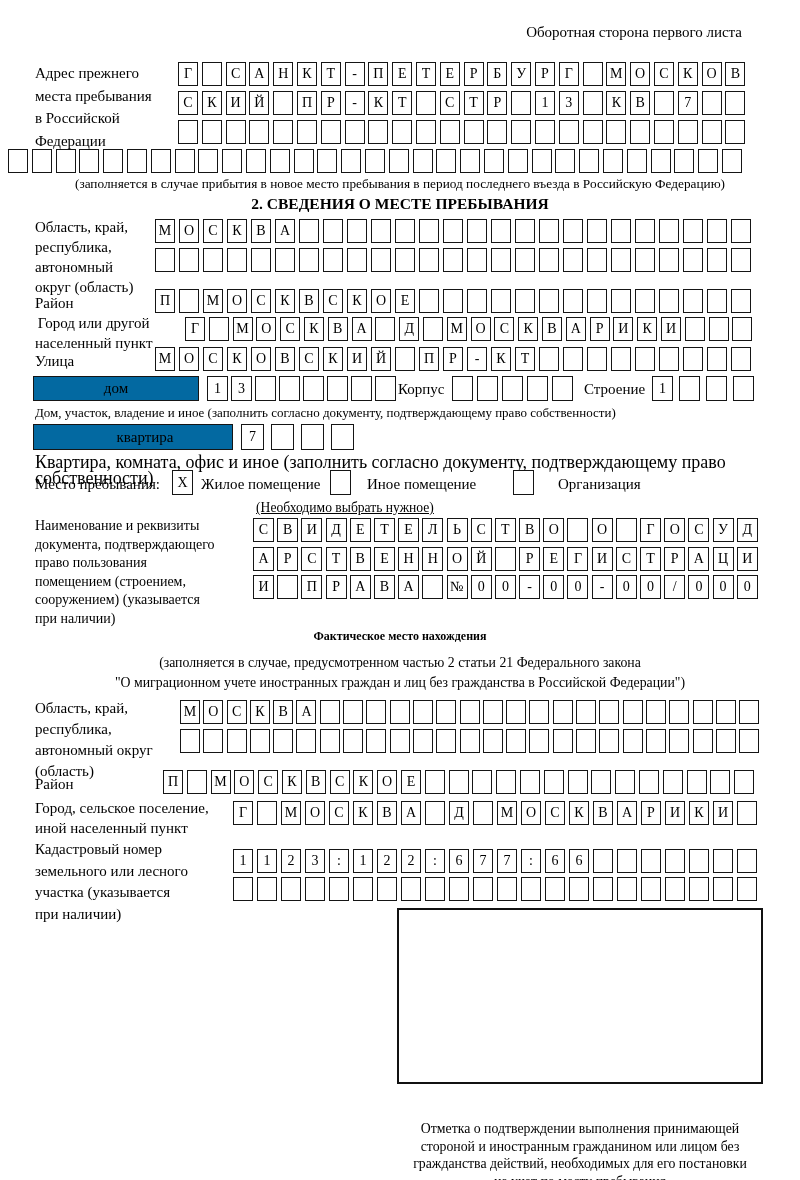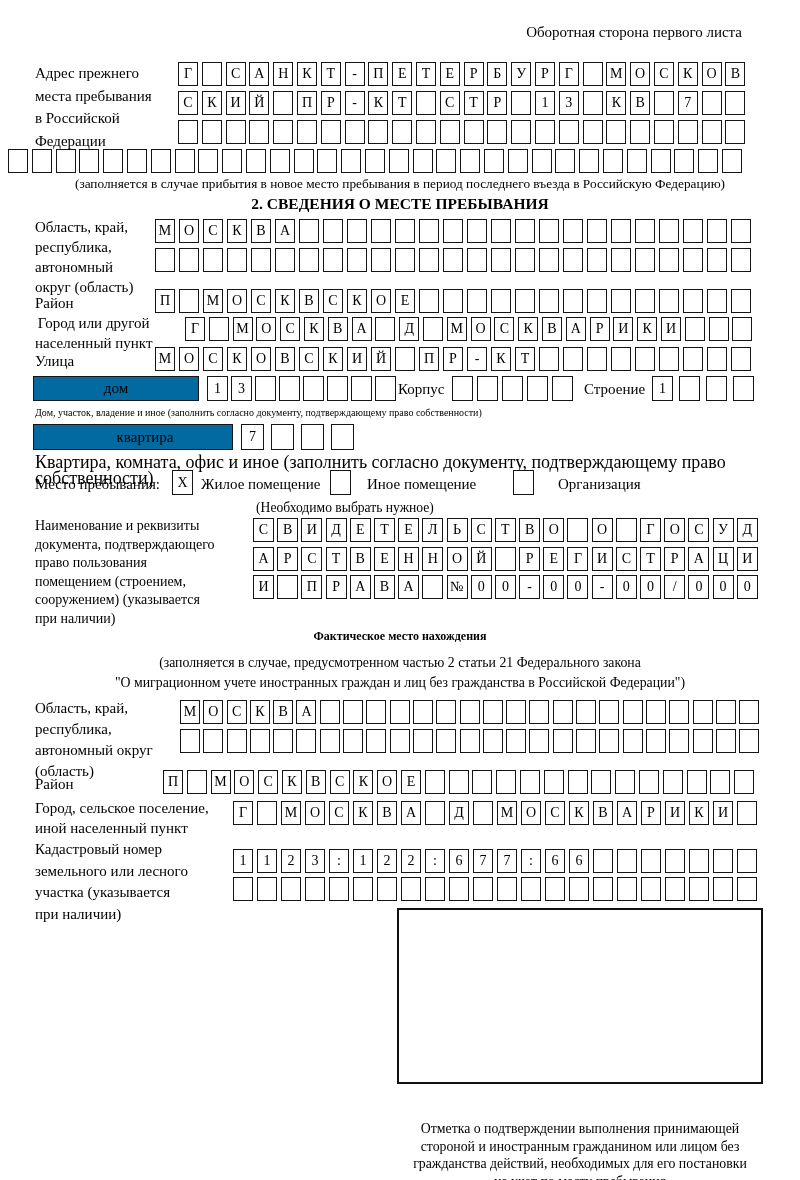--- a/index.html
+++ b/index.html
@@ -311,39 +311,39 @@
       <span class="cell"></span>
       <span class="cell"></span>
     </div>
   <div class="lbl" style="left:584px;top:379px;">Строение</div>
   <div class="row" style="left:652px;top:376px;--cw:21px;--ch:25px;--gap:6px;">
       <span class="cell">1</span>
       <span class="cell"></span>
       <span class="cell"></span>
       <span class="cell"></span>
     </div>
-  <div class="cap" style="left:35px;top:405px;font-size:10px;">Дом, участок, владение и иное (заполнить согласно документу, подтверждающему право собственности)</div>
+  <div class="cap" style="left:35px;top:405px;font-size:13px;">Дом, участок, владение и иное (заполнить согласно документу, подтверждающему право собственности)</div>
 
   <div class="bigbox" style="left:33px;top:424px;width:200px;height:26px;padding-left:24px;">квартира</div>
   <div class="row" style="left:241px;top:424px;--cw:23px;--ch:26px;--gap:7px;">
       <span class="cell">7</span>
       <span class="cell"></span>
       <span class="cell"></span>
       <span class="cell"></span>
     </div>
   <div class="cap" style="left:35px;top:454px;font-size:18px;">Квартира, комната, офис и иное (заполнить согласно документу, подтверждающему право собственности)</div>
 
   <div class="lbl" style="left:35px;top:474px;">Место пребывания:</div>
   <div class="cbox" style="left:172px;top:470px;">X</div>
   <div class="lbl" style="left:201px;top:474px;">Жилое помещение</div>
   <div class="cbox" style="left:330px;top:470px;"></div>
   <div class="lbl" style="left:367px;top:474px;">Иное помещение</div>
   <div class="cbox" style="left:513px;top:470px;"></div>
   <div class="lbl" style="left:558px;top:474px;">Организация</div>
-  <div class="cap" style="left:120px;top:500px;width:450px;text-align:center;font-size:13.6px;">(Необходимо выбрать нужное)</div>
+  <div class="cap" style="left:120px;top:500px;width:450px;text-align:center;font-size:13.6px;text-decoration:underline;">(Необходимо выбрать нужное)</div>
 
   <div class="lbl" style="left:35px;top:517px;font-size:14px;line-height:18.5px;">Наименование и реквизиты
 документа, подтверждающего
 право пользования
 помещением (строением,
 сооружением) (указывается
 при наличии)</div>
   <div class="row" style="left:253px;top:518px;--cw:21px;--ch:24px;--gap:3.2px;">
       <span class="cell">С</span>
       <span class="cell">В</span>

